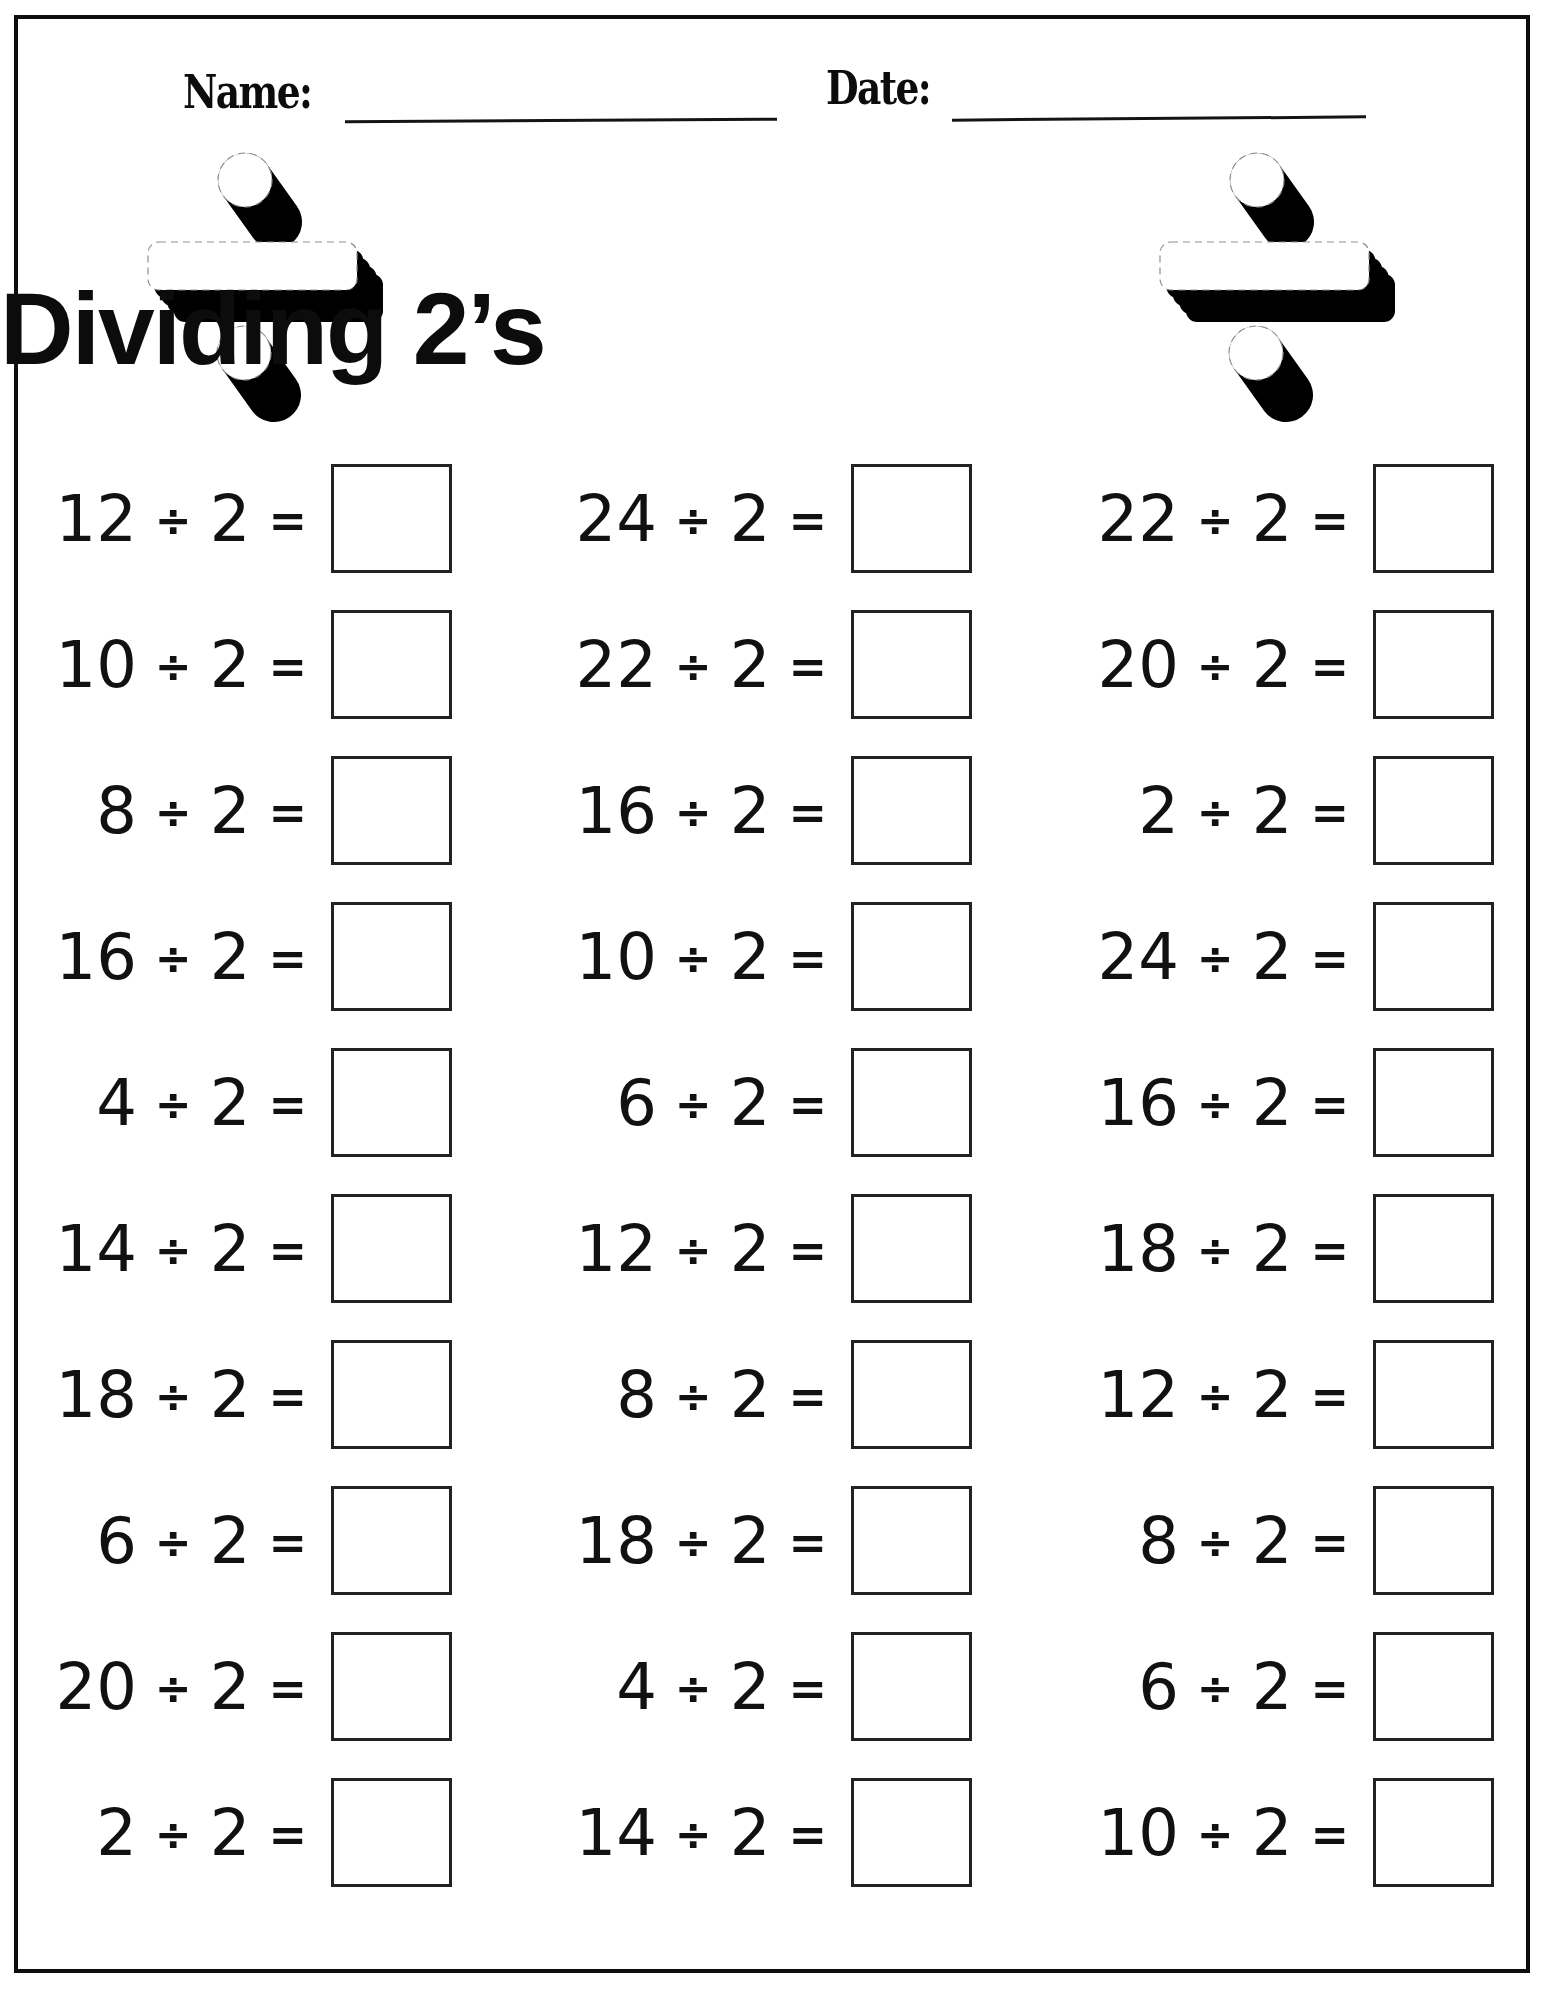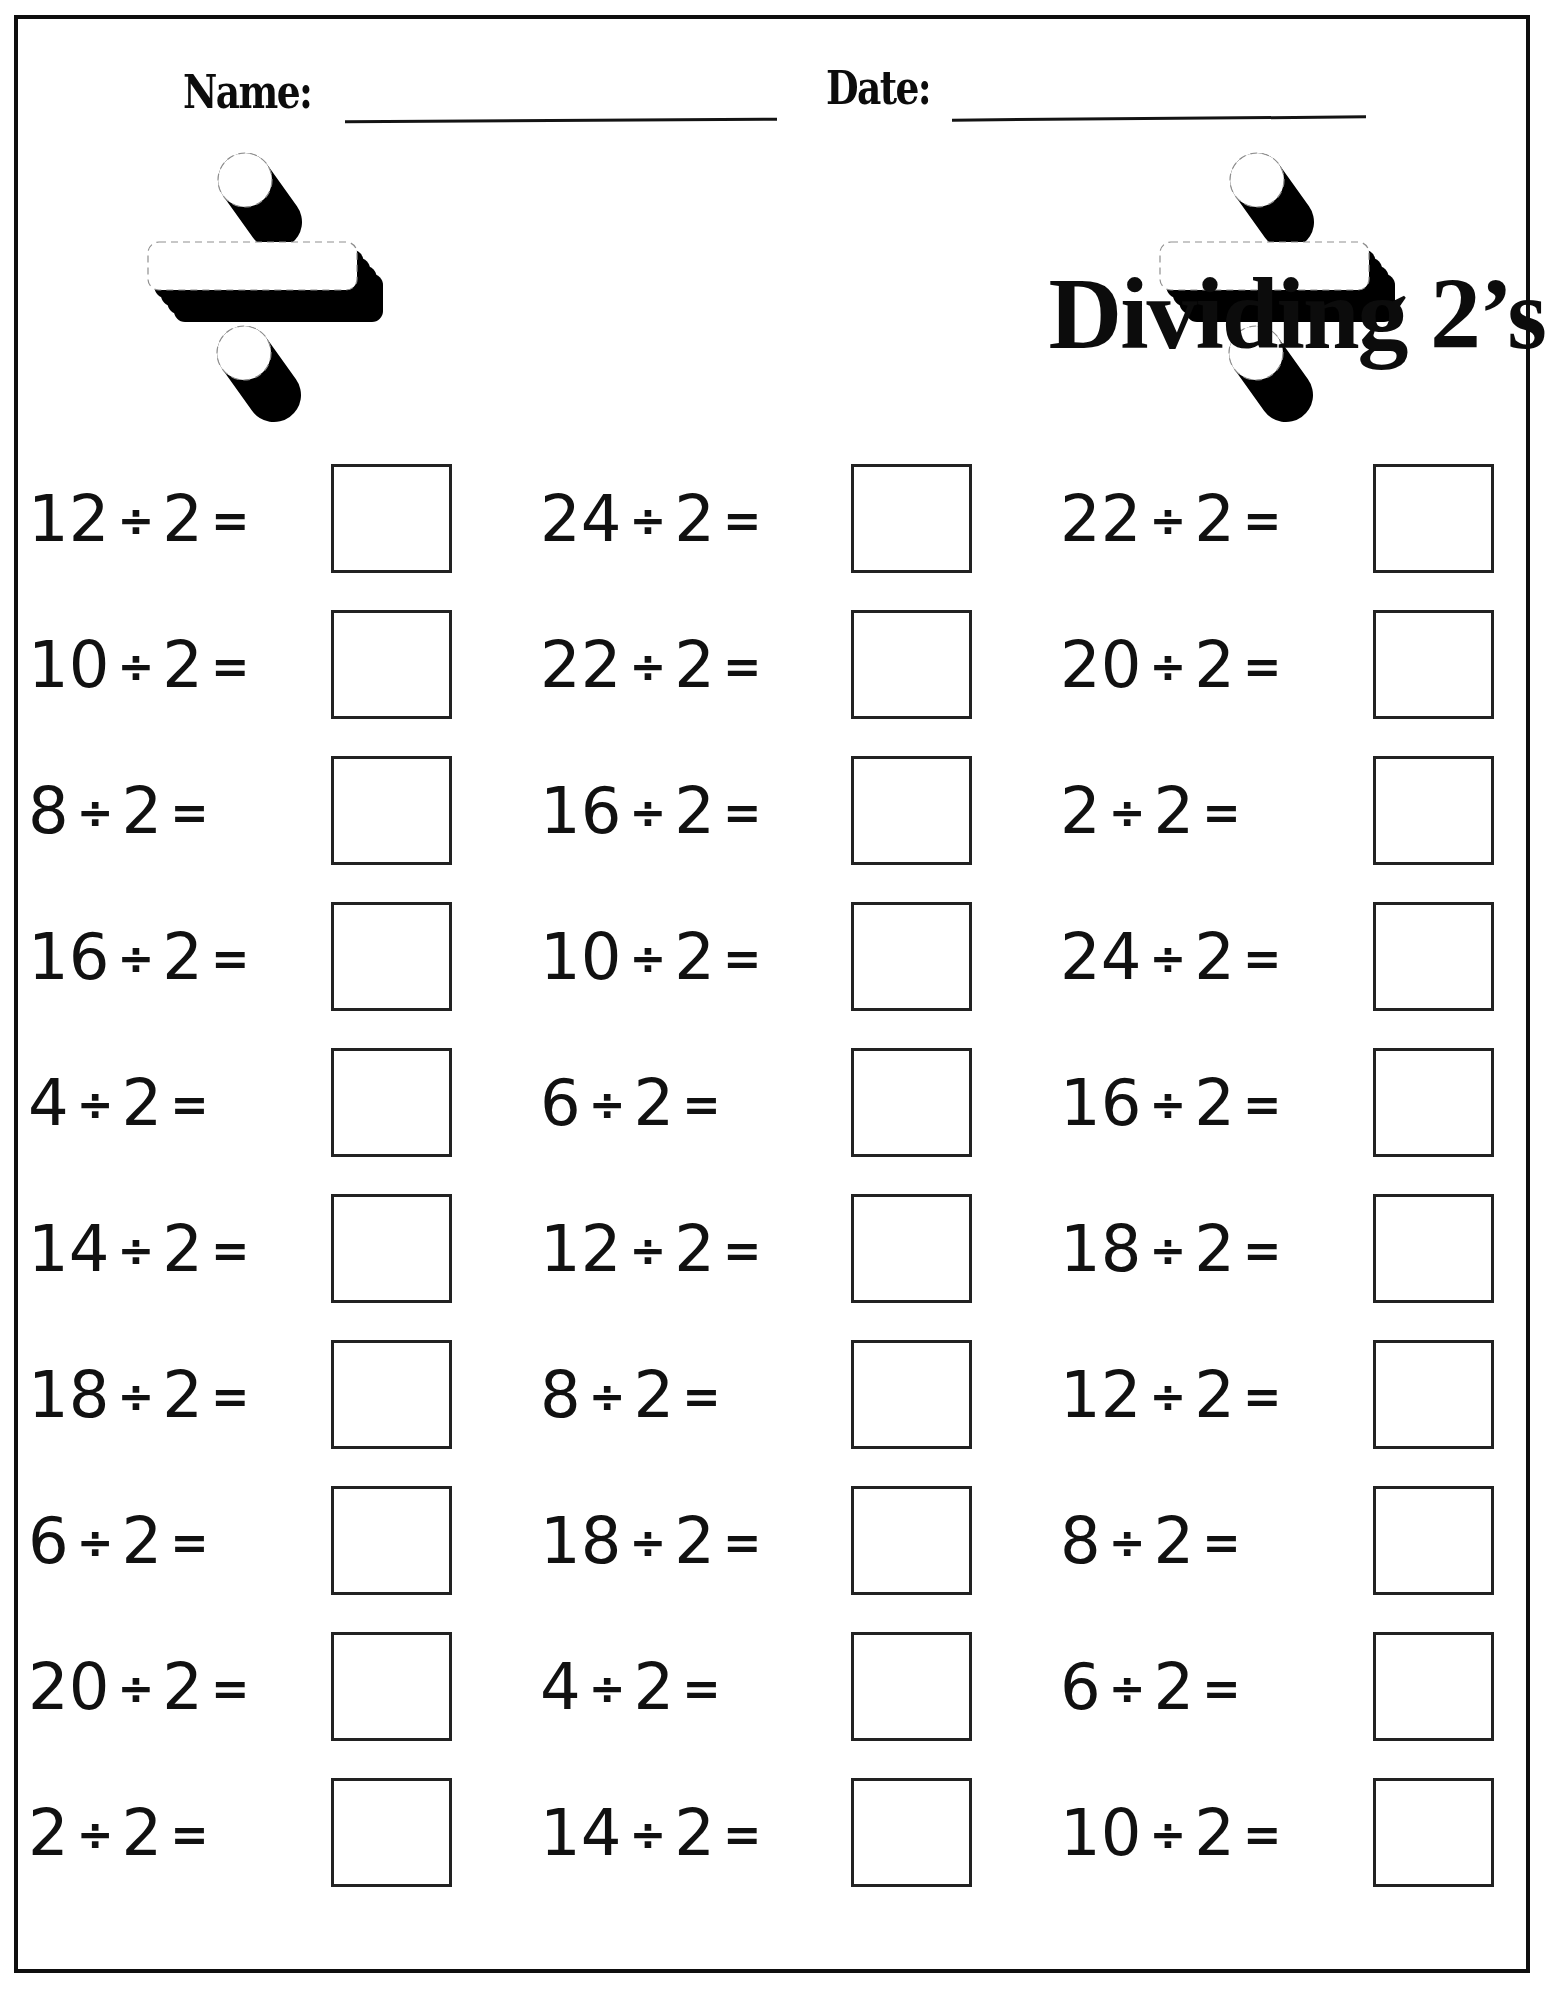--- a/index.html
+++ b/index.html
@@ -13,37 +13,37 @@
   .hdr-label{position:absolute;font-family:"DejaVu Serif",serif;font-weight:bold;
              font-size:47px;line-height:1;transform:scaleX(.8);transform-origin:left top;
              letter-spacing:-2px;color:#0c0c0c;}
   .name-label{left:183px;top:68px;}
   .date-label{left:826px;top:64px;}
   .hdr-line{position:absolute;height:3px;background:#141414;}
   .name-line{left:345px;top:119px;width:432px;transform:rotate(-.35deg);}
   .date-line{left:952px;top:117px;width:414px;transform:rotate(-.45deg);}
 
   
-  .title{position:absolute;left:0;right:0;top:195px;text-align:right;
-         font-family:Liberation Serif, serif;font-weight:bold;font-size:102px;
+  .title{position:absolute;left:0;right:0;top:210px;text-align:left;
+         font-family:Liberation Sans, sans-serif;font-weight:bold;font-size:102px;
          line-height:1;letter-spacing:-2px;color:#0c0c0c;}
 
   
   .div-icon{position:absolute;top:150px;width:240px;height:275px;}
   .icon-left{left:146px;}
   .icon-right{left:1158px;}
 
   
   .col{position:absolute;top:464px;display:flex;flex-direction:column;}
   .col-0{left:28px;width:424px;}
   .col-1{left:540px;width:432px;}
   .col-2{left:1060px;width:434px;}
   .row{display:flex;align-items:center;height:109px;margin-bottom:37px;}
-  .eq-text{flex:1;display:flex;align-items:center;
-           gap:8px;margin-right:24px;white-space:nowrap;}
+  .eq-text{flex:1;display:flex;justify-content:flex-end;align-items:center;
+           gap:18px;margin-right:24px;white-space:nowrap;}
   .num{font-size:64px;line-height:1;}
   .op{font-size:44px;line-height:1;font-weight:bold;position:relative;top:2px;}
   .eq{font-size:46px;line-height:1;font-weight:bold;position:relative;top:2px;}
   .answer-box{width:115px;height:103px;border:3px solid #222;background:#fff;
               flex:0 0 auto;box-sizing:content-box;}
 </style>
 </head>
 <body>
 
 <div class="frame"></div>

